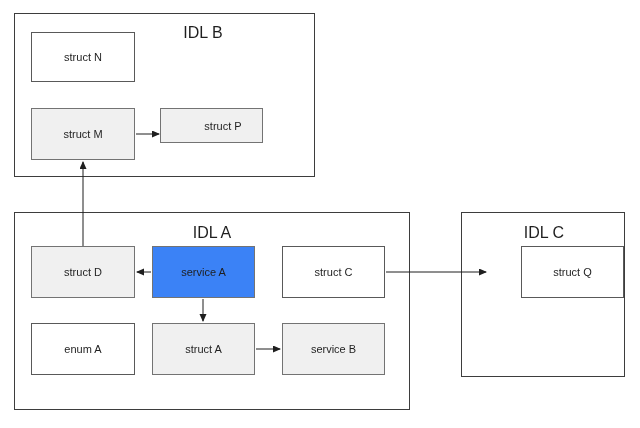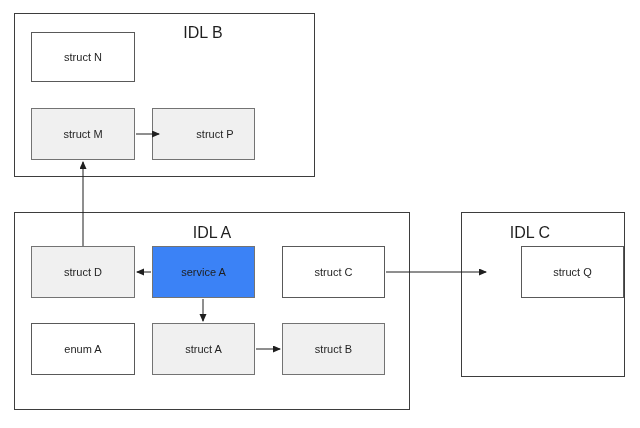--- a/index.html
+++ b/index.html
@@ -29,38 +29,38 @@
   .container-label {
     position: absolute;
     font-size: 16px;
     line-height: 11px;
     white-space: nowrap;
     transform: translateX(-50%);
     color: #1f1f1f;
   }
   #c-idl-b .container-label { left: 188px; top: 13px; }
   #c-idl-a .container-label { left: 197px; top: 14px; }
-  #c-idl-c .container-label { left: 68px;  top: 14px; }
+  #c-idl-c .container-label { left: 82px;  top: 14px; }
 
   .node {
     position: absolute;
     box-sizing: border-box;
     display: flex;
     align-items: center;
     justify-content: center;
     font-size: 11px;
     white-space: nowrap;
   }
   .node.plain   { background: #ffffff; border: 1px solid #595959; }
   .node.shaded  { background: #f0f0f0; border: 1px solid #737373; }
   .node.service { background: #3b82f6; border: 1px solid #737373; }
 
   #n-struct-n  { left: 31px;  top: 32px;  width: 104px; height: 50px; }
   #n-struct-m  { left: 31px;  top: 108px; width: 104px; height: 52px; }
-  #n-struct-p  { left: 152px; top: 108px; width: 103px; height: 52px; padding-left: 23px; }
+  #n-struct-p  { left: 160px; top: 108px; width: 103px; height: 35px; padding-left: 23px; }
   #n-struct-d  { left: 31px;  top: 246px; width: 104px; height: 52px; }
   #n-service-a { left: 152px; top: 246px; width: 103px; height: 52px; }
   #n-struct-c  { left: 282px; top: 246px; width: 103px; height: 52px; }
   #n-enum-a    { left: 31px;  top: 323px; width: 104px; height: 52px; }
   #n-struct-a  { left: 152px; top: 323px; width: 103px; height: 52px; }
   #n-struct-b  { left: 282px; top: 323px; width: 103px; height: 52px; }
   #n-struct-q  { left: 488px; top: 246px; width: 103px; height: 52px; margin-left: 33px; }
 
   #edges {
     position: absolute;
@@ -116,21 +116,21 @@
 
   <div class="node plain" id="n-enum-a">
     <span>enum A</span>
   </div>
 
   <div class="node shaded" id="n-struct-a">
     <span>struct A</span>
   </div>
 
   <div class="node shaded" id="n-struct-b">
-    <span>struct B</span>
+    <span>service B</span>
   </div>
 
   <div class="node plain" id="n-struct-q">
     <span>struct Q</span>
   </div>
 
   <svg id="edges" viewBox="0 0 640 428" xmlns="http://www.w3.org/2000/svg">
     <defs>
       <marker id="arrowhead" markerWidth="9" markerHeight="8" refX="7" refY="3.5" orient="auto" markerUnits="userSpaceOnUse">
         <path d="M0,0 L8,3.5 L0,7 Z" fill="#1f1f1f"></path>

